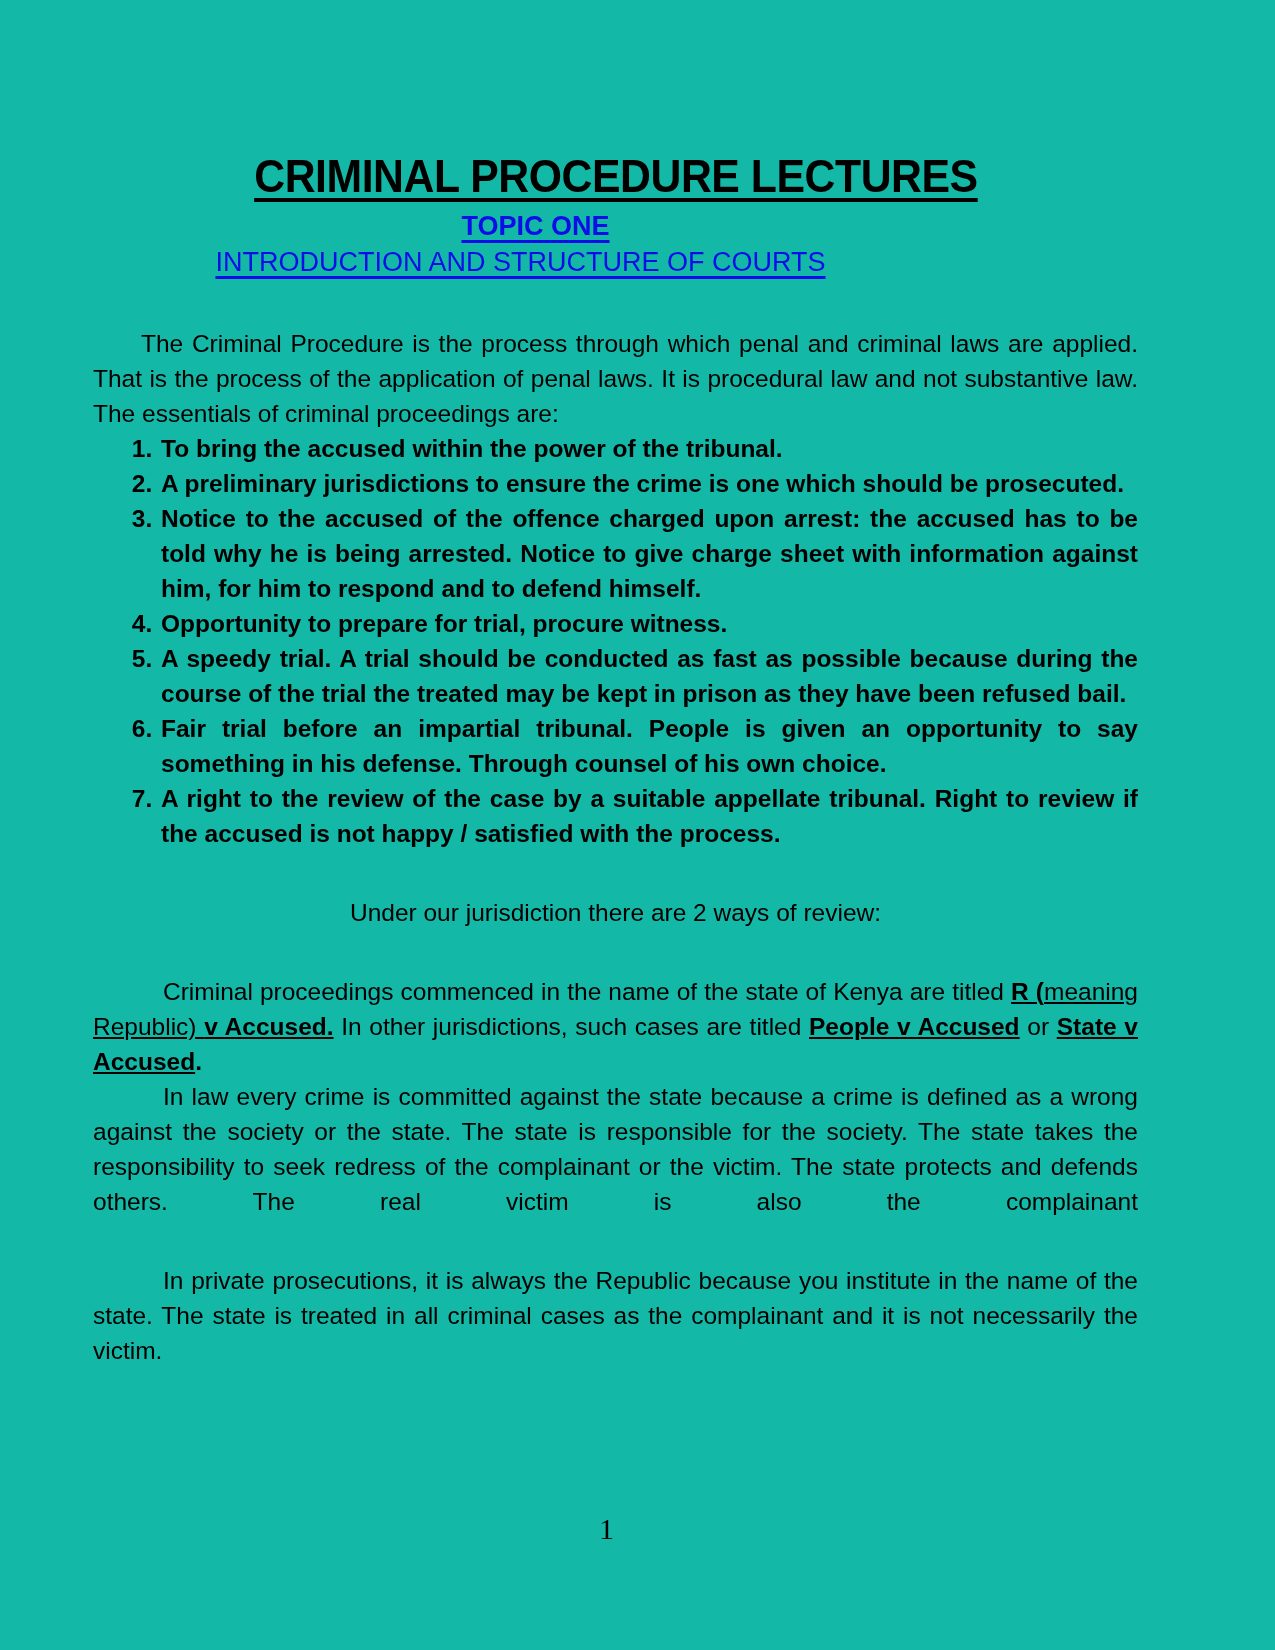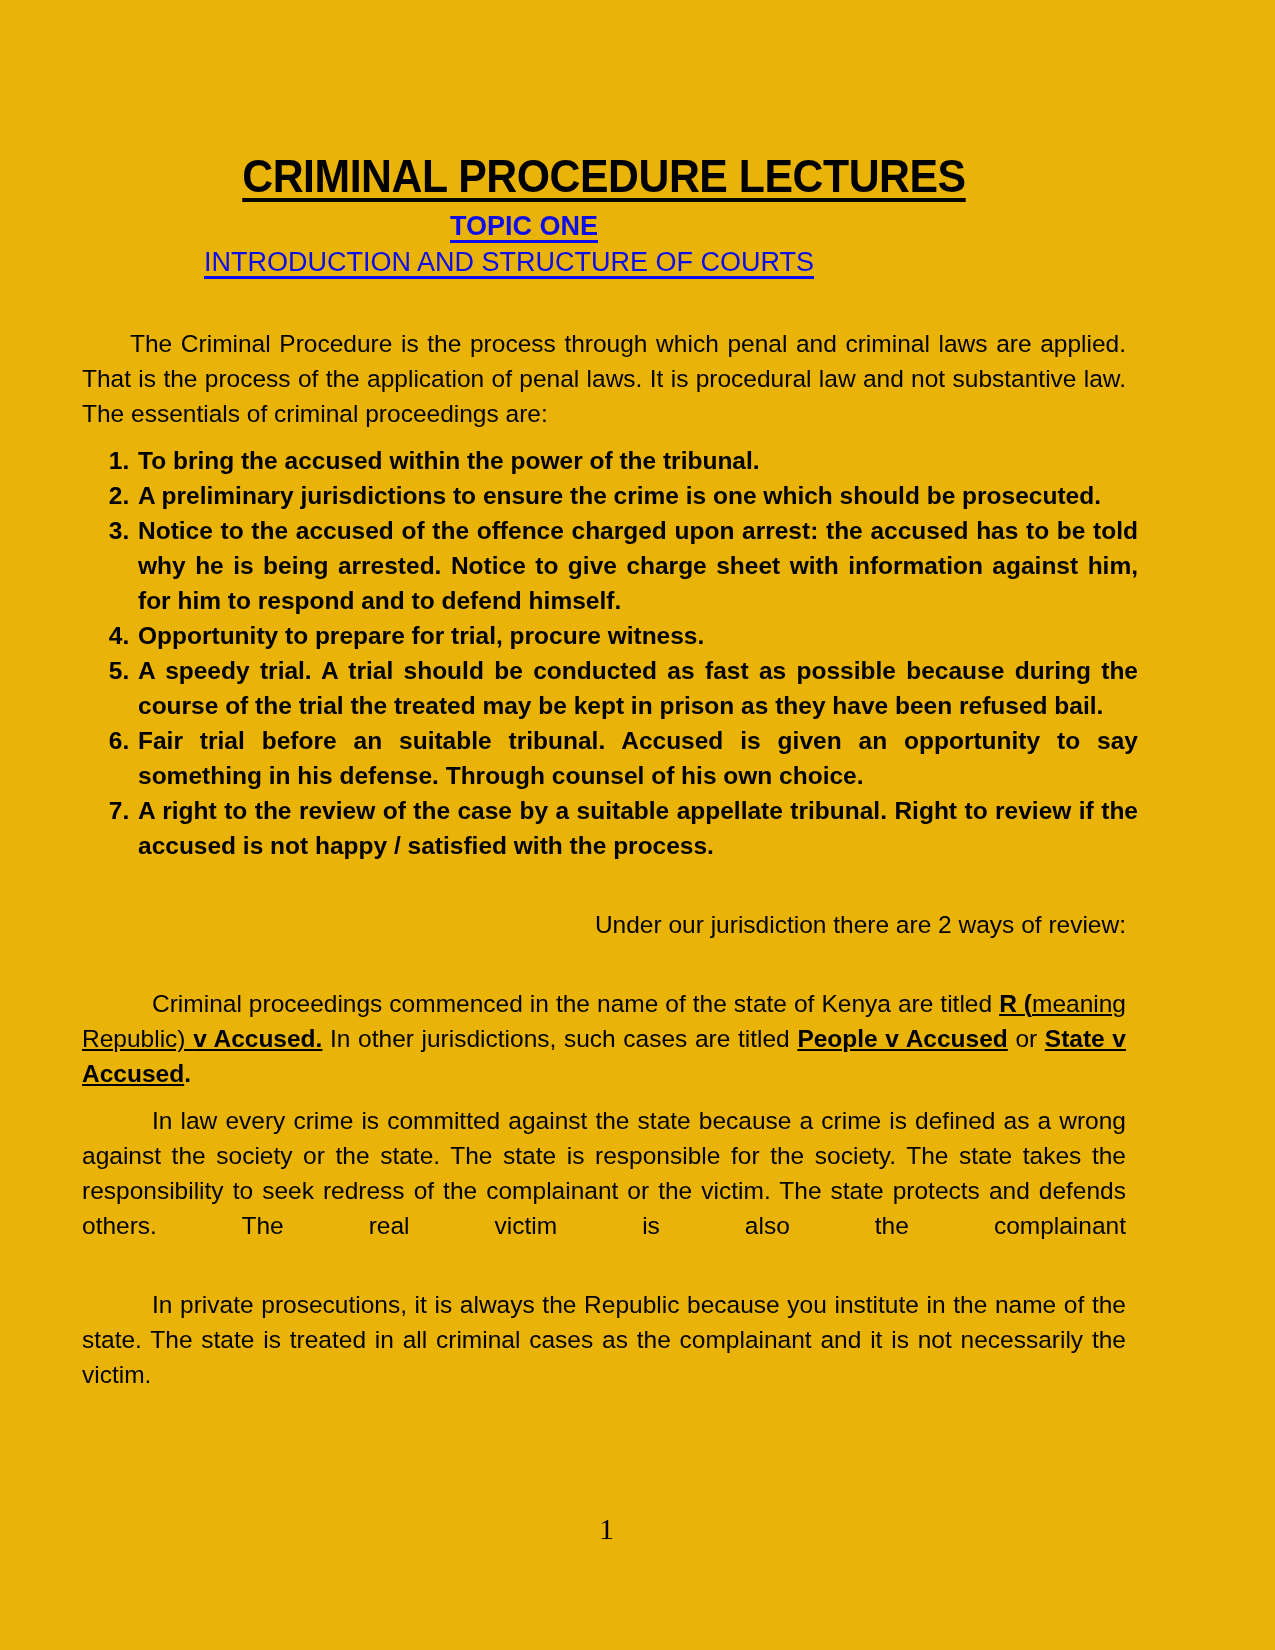--- a/index.html
+++ b/index.html
@@ -2,25 +2,25 @@
 <html style="--accent: #0d0de9;"><head>
 <meta charset="utf-8">
 <style>
   :root { --accent: #0d0de9; }
   * { box-sizing: border-box; }
   html, body { margin: 0; padding: 0; background: #ffffff; }
   .page {
     position: relative;
     width: 1275px;
     height: 1650px;
-    background: #eab308;
+    background: #14b8a6;
     overflow: hidden;
     font-family: "Liberation Sans", "DejaVu Sans", sans-serif;
     color: #000000;
-    padding: 150px 137px 0 70px;
+    padding: 150px 137px 0 93px;
   }
   .doc-title {
     margin: 0 0 6px 0;
     text-align: center;
     font-size: 46px;
     font-weight: bold;
     line-height: 52px;
     white-space: nowrap;
   }
   .doc-title .title-inner {
@@ -43,36 +43,36 @@
     text-underline-offset: 5px;
   }
   .subtitle.bold { font-weight: bold; }
   .subtitle.s1 { transform: translateX(-80px); }
   .subtitle.s2 { transform: translateX(-95px); }
   .body-text {
     font-size: 24.5px;
     line-height: 35px;
     text-align: justify;
   }
-  p { margin: 12px; }
+  p { margin: 0; }
   p.indent-small { text-indent: 48px; }
   p.indent { text-indent: 70px; }
   .mt-blank  { margin-top: 46px; }
   .mt-blank2 { margin-top: 44px; }
   ol.doc-list {
     margin: 0;
     padding: 0 0 0 66px;
     list-style: decimal outside;
   }
   ol.doc-list li {
     text-align: justify;
     padding-left: 2px;
     font-weight: bold;
   }
-  p.lead { text-align: right; }
+  p.lead { text-align: center; }
   p.justify-last { text-align-last: justify; }
   .page-number {
     position: absolute;
     top: 1512px;
     left: 0;
     right: 0;
     text-align: center;
     font-family: "Liberation Serif", "DejaVu Serif", serif;
     font-size: 30px;
     line-height: 34px;
@@ -94,21 +94,21 @@
   <div class="body-text">
 
     <p class="indent-small mt-blank">The Criminal Procedure is the process through which penal and criminal laws are applied. That is the process of the application of penal laws. It is procedural law and not substantive law. The essentials of criminal proceedings are:</p>
 
     <ol class="doc-list">
         <li>To bring the accused within the power of the tribunal.</li>
         <li>A preliminary jurisdictions to ensure the crime is one which should be prosecuted.</li>
         <li>Notice to the accused of the offence charged upon arrest: the accused has to be told why he is being arrested. Notice to give charge sheet with information against him, for him to respond and to defend himself.</li>
         <li>Opportunity to prepare for trial, procure witness.</li>
         <li>A speedy trial. A trial should be conducted as fast as possible because during the course of the trial the treated may be kept in prison as they have been refused bail.</li>
-        <li>Fair trial before an suitable tribunal. Accused is given an opportunity to say something in his defense. Through counsel of his own choice.</li>
+        <li>Fair trial before an impartial tribunal. People is given an opportunity to say something in his defense. Through counsel of his own choice.</li>
         <li>A right to the review of the case by a suitable appellate tribunal. Right to review if the accused is not happy / satisfied with the process.</li>
       </ol>
 
     <p class="lead mt-blank2">Under our jurisdiction there are 2 ways of review:</p>
 
 
     <p class="indent mt-blank2"><span>Criminal proceedings commenced in the name of the state of Kenya are titled </span><span style="font-weight: bold; text-decoration: underline;">R (</span><span style="text-decoration: underline;">meaning Republic) </span><span style="font-weight: bold; text-decoration: underline;">v Accused.</span><span> In other jurisdictions, such cases are titled </span><span style="font-weight: bold; text-decoration: underline;">People v Accused</span><span> or </span><span style="font-weight: bold; text-decoration: underline;">State v Accused</span><span style="font-weight: bold;">.</span></p>
 
     <p class="indent justify-last">In law every crime is committed against the state because a crime is defined as a wrong against the society or the state. The state is responsible for the society. The state takes the responsibility to seek redress of the complainant or the victim. The state protects and defends others. The real victim is also the complainant</p>
 

